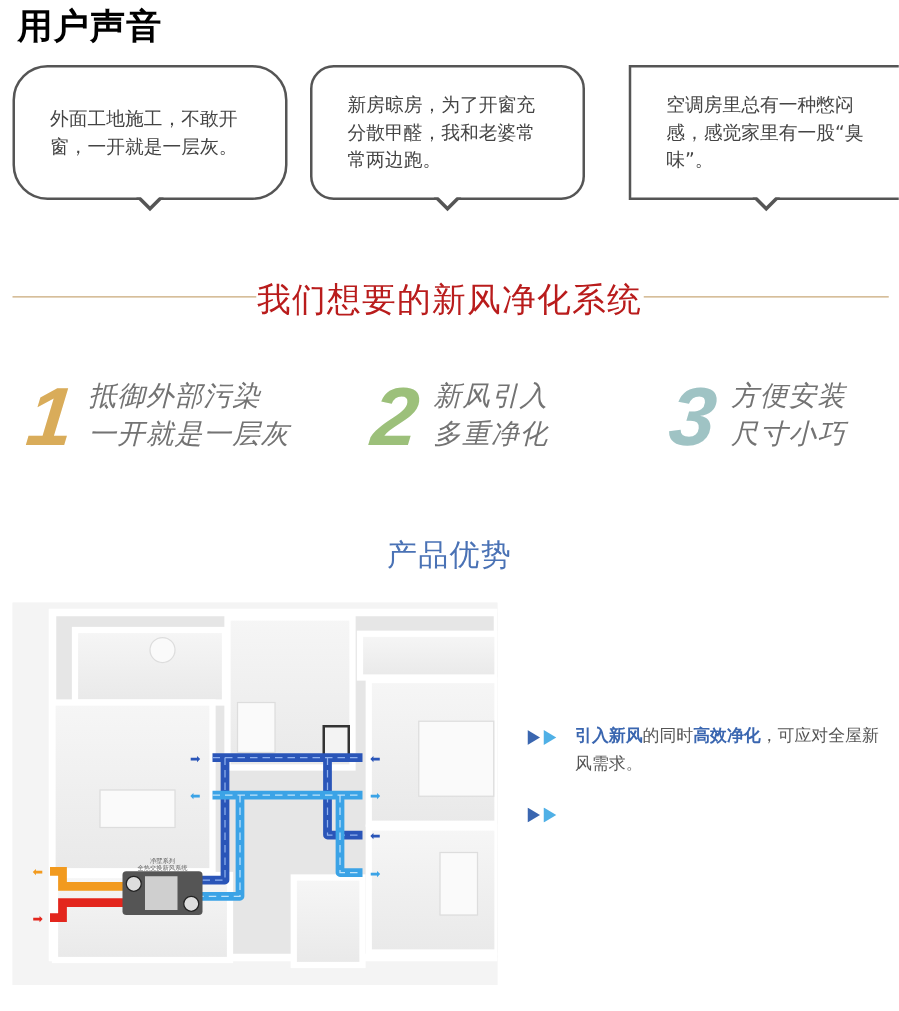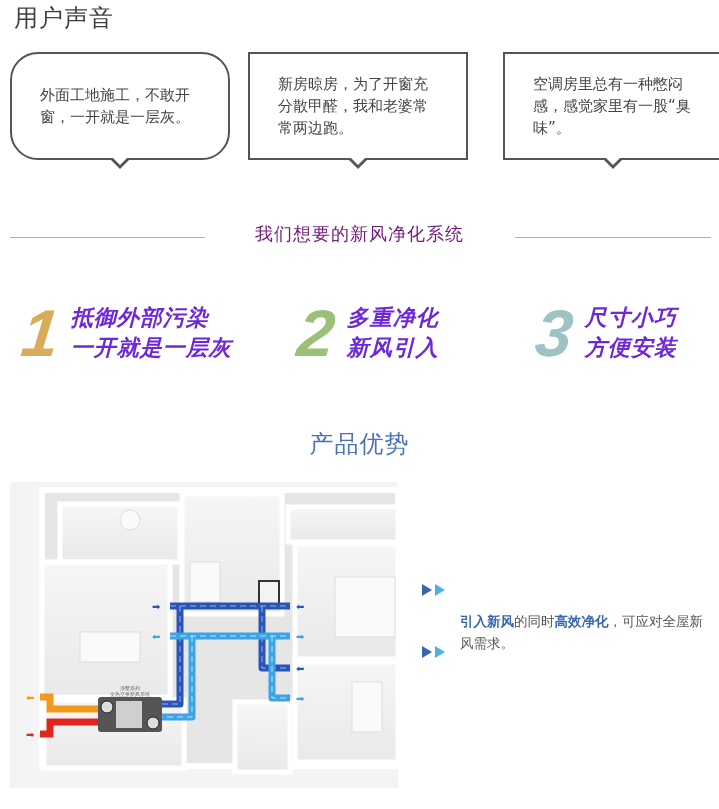--- a/index.html
+++ b/index.html
@@ -1,63 +1,63 @@
 <!DOCTYPE html>
 <html><head>
 <meta charset="utf-8">
 <style>
   html, body { margin:0; padding:0; background:#ffffff; }
   body { width:719px; height:809px; position:relative; overflow:hidden;
          font-family:"DejaVu Sans","Liberation Sans",sans-serif; color:#333; }
   .abs { position:absolute; }
 
   
-  .sec-title { left:14px; top:2px; font-size:24px; font-weight:normal; color:#404040; letter-spacing:1px; }
+  .sec-title { left:14px; top:2px; font-size:28px; font-weight:bold; color:#000000; letter-spacing:1px; }
 
   
   .bubble { top:52px; width:220px; height:108px; border:2px solid #555; background:#fff; box-sizing:border-box;
             display:flex; align-items:center; justify-content:center; }
   .bubble-text { font-size:15px; line-height:22px; color:#444; width:160px; text-align:left; }
   .tail { position:absolute; bottom:-11px; left:50%; margin-left:-11px; width:0; height:0;
           border-left:11px solid transparent; border-right:11px solid transparent; border-top:11px solid #555; }
   .tail::after { content:""; position:absolute; left:-9px; top:-13px; width:0; height:0;
           border-left:9px solid transparent; border-right:9px solid transparent; border-top:9px solid #fff; }
 
   
   .rule { top:237px; height:1px; background:#c9a97a; }
-  .divider-title { left:0; width:719px; top:222px; text-align:center; font-size:18px; color:#701a75; letter-spacing:1px; }
+  .divider-title { left:0; width:719px; top:222px; text-align:center; font-size:27px; color:#b91c1c; letter-spacing:1px; }
 
   
   .feat { top:298px; height:70px; display:flex; align-items:center; }
   .feat-num { font-size:66px; font-weight:bold; font-style:italic; line-height:66px; margin-right:12px;
               font-family:"Liberation Sans",sans-serif; transform:skewX(-6deg); }
-  .feat-lines { font-size:22px; font-weight:bold; font-style:italic; color:#6d28d9; line-height:30px; letter-spacing:1px; }
+  .feat-lines { font-size:22px; font-weight:normal; font-style:italic; color:#737373; line-height:30px; letter-spacing:1px; }
 
   
   .adv-title { left:0; width:719px; top:428px; text-align:center; font-size:24px; color:#4a72b5; letter-spacing:1px; }
 
   
   .plan { left:10px; top:482px; width:388px; height:306px; background:#f2f2f2; overflow:hidden; }
 
   
   .bullet { left:422px; display:flex; }
   .bullet-icon { width:38px; flex:none; padding-top:3px; }
-  .bullet-text { width:250px; font-size:13.5px; line-height:22px; color:#555;margin-top:32px; }
+  .bullet-text { width:250px; font-size:13.5px; line-height:22px; color:#555; }
   .hl { color:#3a66b0; font-weight:bold; }
 </style>
 </head>
 <body>
 
 <div class="abs sec-title">用户声音</div>
 
 <div class="abs bubble" style="left:10px;border-radius:28px;">
   <div class="bubble-text">外面工地施工，不敢开窗，一开就是一层灰。</div>
   <div class="tail"></div>
 </div>
-<div class="abs bubble" style="left:248px;">
+<div class="abs bubble" style="left:248px;border-radius:19px;">
   <div class="bubble-text">新房晾房，为了开窗充分散甲醛，我和老婆常常两边跑。</div>
   <div class="tail"></div>
 </div>
 <div class="abs bubble" style="left:486px;margin-left:17px;">
   <div class="bubble-text">空调房里总有一种憋闷感，感觉家里有一股“臭味”。</div>
   <div class="tail"></div>
 </div>
 
 <div class="abs rule" style="left:10px; width:195px;"></div>
 <div class="abs rule" style="left:515px; width:196px;"></div>
@@ -66,29 +66,29 @@
 <div class="abs feat" style="left:22px;">
   <div class="feat-num" style="color:#d9ac5a;">1</div>
   <div class="feat-lines">
     <div>抵御外部污染</div>
     <div>一开就是一层灰</div>
   </div>
 </div>
 <div class="abs feat" style="left:298px;">
   <div class="feat-num" style="color:#9cc07a;">2</div>
   <div class="feat-lines">
+    <div>新风引入</div>
     <div>多重净化</div>
-    <div>新风引入</div>
   </div>
 </div>
 <div class="abs feat" style="left:536px;">
   <div class="feat-num" style="color:#9fc3c4;">3</div>
   <div class="feat-lines">
+    <div>方便安装</div>
     <div>尺寸小巧</div>
-    <div>方便安装</div>
   </div>
 </div>
 
 <div class="abs adv-title">产品优势</div>
 
 <div class="abs plan">
   <svg width="388" height="306" viewBox="0 0 388 306">
     <defs>
       <linearGradient id="fl" x1="0" y1="0" x2="0" y2="1">
         <stop offset="0" stop-color="#f6f6f6"></stop>

